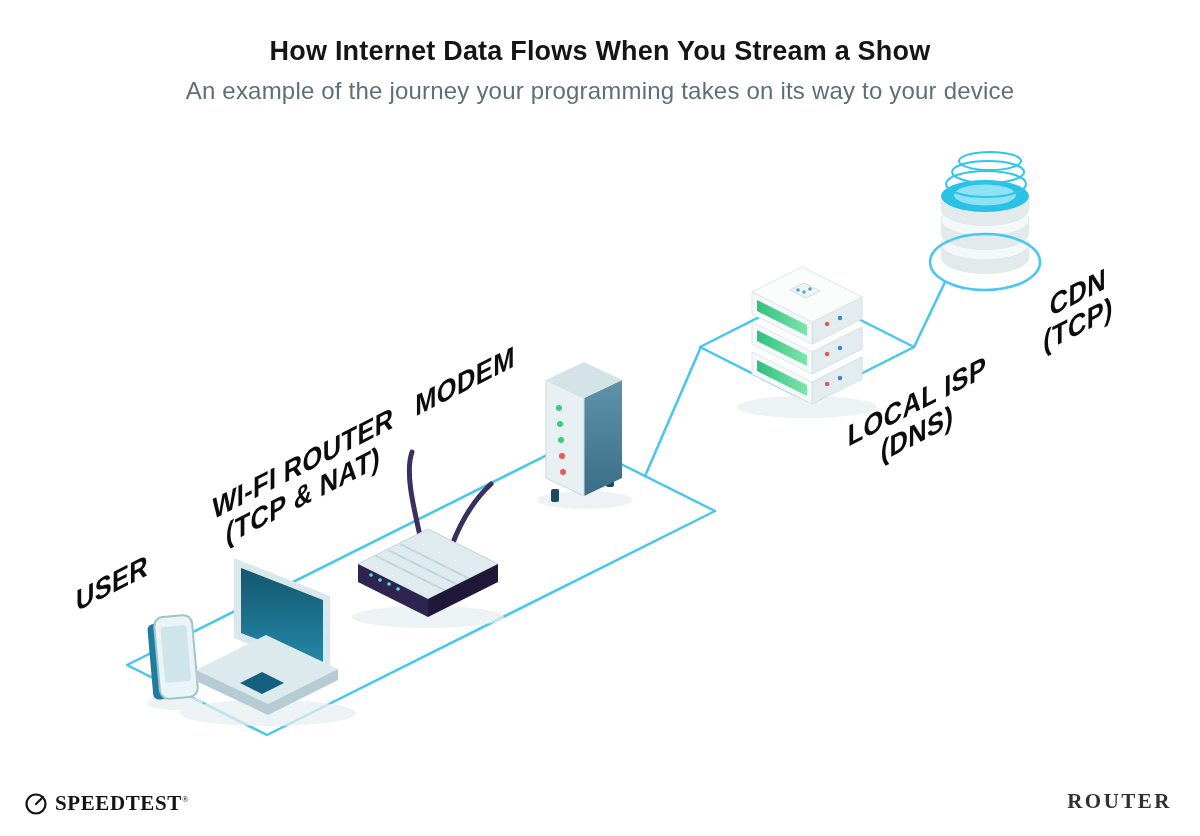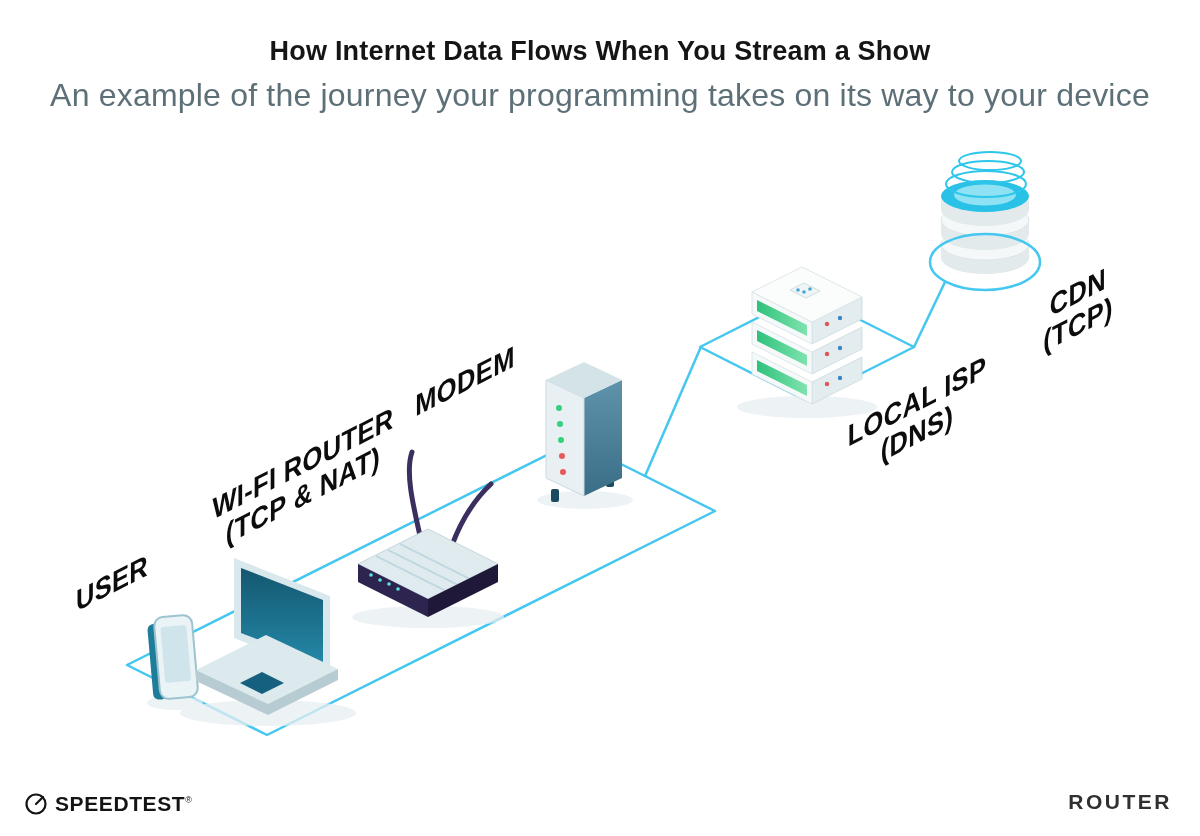--- a/index.html
+++ b/index.html
@@ -9,36 +9,36 @@
     margin:0 auto;
     background:#ffffff;
     overflow:hidden;
     font-family:"Liberation Sans", sans-serif;
   }
   .header{position:absolute;top:36px;left:0;width:1200px;text-align:center;}
   .title{
     font-size:27px;font-weight:700;color:#151515;letter-spacing:.2px;margin:0;
   }
   .subtitle{
-    font-size:32px;font-weight:400;color:#5d7078;margin:10px 0 0 0;letter-spacing:.2px;
+    font-size:24px;font-weight:400;color:#5d7078;margin:10px 0 0 0;letter-spacing:.2px;
   }
   .diagram-svg{position:absolute;left:0;top:0;width:1200px;height:836px;}
   .node-label{
     position:absolute;
     transform:translate(-50%,-50%) skewY(-27deg) scaleX(0.85);
     font-weight:700;color:#0c0c0c;text-align:center;
     line-height:1.05;white-space:nowrap;font-size:30px;letter-spacing:.4px;
   }
   .lbl-user{left:112px;top:583px;}
   .lbl-router{left:303px;top:479px;}
   .lbl-modem{left:465px;top:381px;}
   .lbl-isp{left:917px;top:417px;}
   .lbl-cdn{left:1078px;top:308px;}
   .footer{
-    position:absolute;left:0;bottom:20px;width:1200px;height:34px;
+    position:absolute;left:0;bottom:20px;width:1200px;height:34px;font-family:Liberation Serif, serif;
   }
   .speedtest-logo{
     position:absolute;left:24px;bottom:0;display:flex;align-items:center;gap:7px;
   }
   .speedtest-text{
     font-size:21px;font-weight:700;color:#141414;letter-spacing:.6px;
   }
   .speedtest-mark{font-size:9px;vertical-align:super;color:#141414;font-weight:400;}
   .ookla-logo{
     position:absolute;right:28px;bottom:2px;

